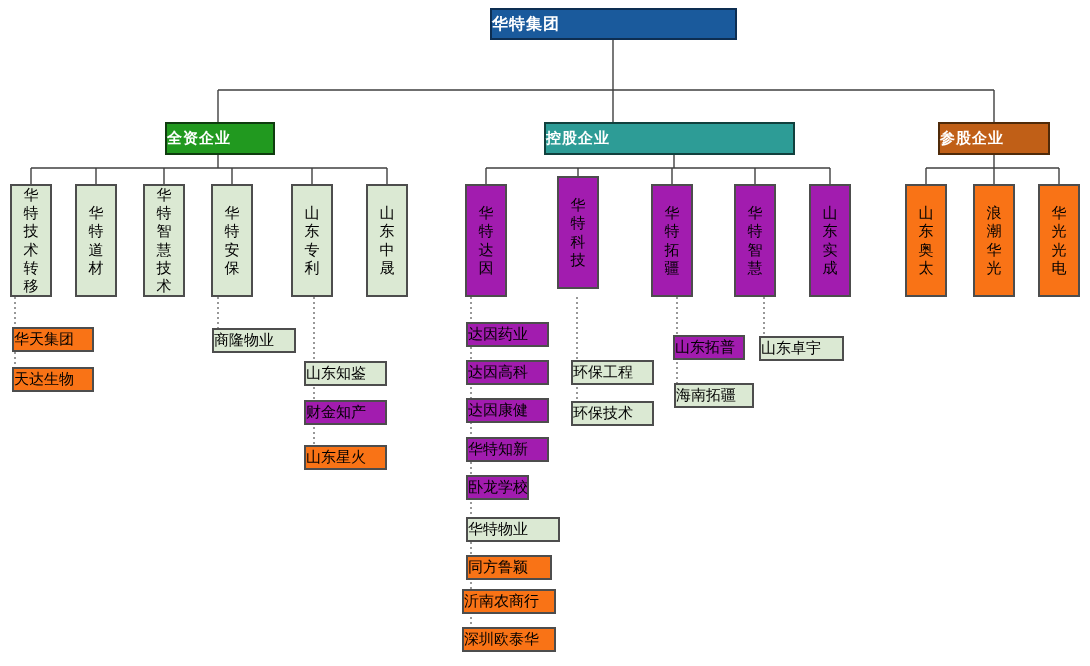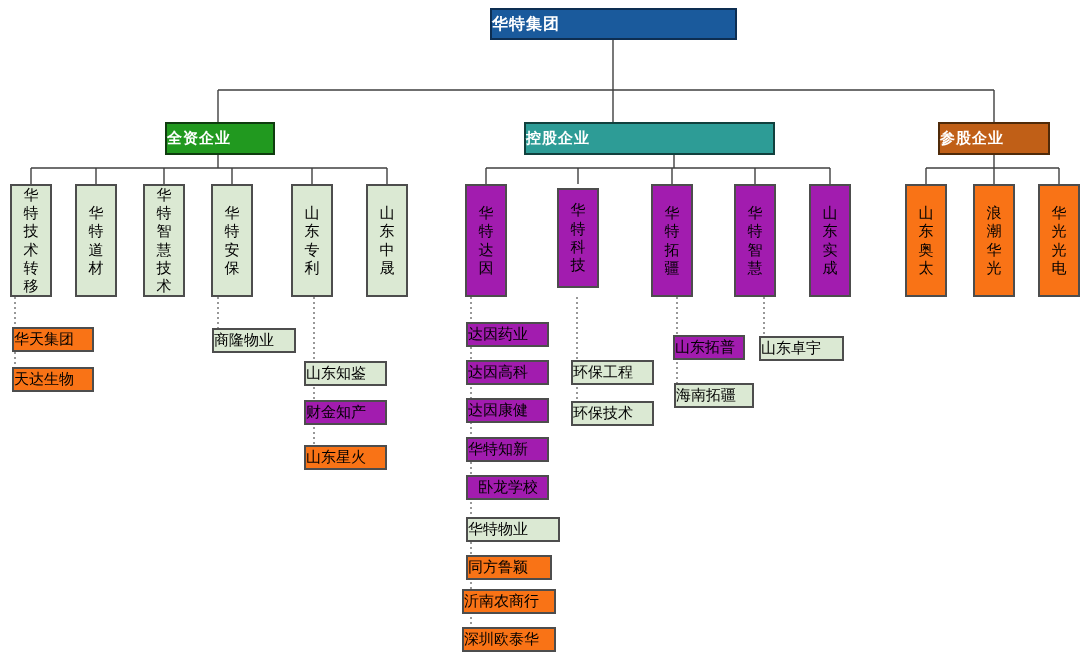--- a/index.html
+++ b/index.html
@@ -57,21 +57,21 @@
     <path fill="none" stroke="#7f7f7f" stroke-width="1.6" stroke-dasharray="2 3" d="M15,297 V367 M218,297 V328 M314,297 V445 M471,297 V627 M577,297 V401 M677,297 V383 M764,297 V336"></path>
   </svg>
 
   <div class="box hdr hdr-root" style="left:490px;top:8px;width:247px;height:32px;">
     <span>华特集团</span>
   </div>
 
   <div class="box hdr hdr-green" style="left:165px;top:122px;width:110px;height:33px;font-size:15px;">
     <span>全资企业</span>
   </div>
-  <div class="box hdr hdr-teal" style="left:524px;top:122px;width:251px;height:33px;font-size:15px;">
+  <div class="box hdr hdr-teal" style="left:544px;top:122px;width:251px;height:33px;font-size:15px;">
     <span>控股企业</span>
   </div>
   <div class="box hdr hdr-orange" style="left:938px;top:122px;width:112px;height:33px;font-size:15px;">
     <span>参股企业</span>
   </div>
 
   <div class="box node c-green vbox" style="left:10px;top:184px;width:42px;height:113px;">
     <span class="vtext">华特技术转移</span>
   </div>
   <div class="box node c-green vbox" style="left:75px;top:184px;width:42px;height:113px;">
@@ -86,21 +86,21 @@
   <div class="box node c-green vbox" style="left:291px;top:184px;width:42px;height:113px;">
     <span class="vtext">山东专利</span>
   </div>
   <div class="box node c-green vbox" style="left:366px;top:184px;width:42px;height:113px;">
     <span class="vtext">山东中晟</span>
   </div>
 
   <div class="box node c-blue vbox" style="left:465px;top:184px;width:42px;height:113px;">
     <span class="vtext">华特达因</span>
   </div>
-  <div class="box node c-blue vbox" style="left:557px;top:188px;width:42px;height:100px;">
+  <div class="box node c-blue vbox" style="left:557px;top:176px;width:42px;height:113px;">
     <span class="vtext">华特科技</span>
   </div>
   <div class="box node c-blue vbox" style="left:651px;top:184px;width:42px;height:113px;">
     <span class="vtext">华特拓疆</span>
   </div>
   <div class="box node c-blue vbox" style="left:734px;top:184px;width:42px;height:113px;">
     <span class="vtext">华特智慧</span>
   </div>
   <div class="box node c-blue vbox" style="left:809px;top:184px;width:42px;height:113px;">
     <span class="vtext">山东实成</span>
@@ -142,21 +142,21 @@
   </div>
   <div class="box node c-blue sub" style="left:466px;top:360px;width:83px;height:25px;">
     <span>达因高科</span>
   </div>
   <div class="box node c-blue sub" style="left:466px;top:398px;width:83px;height:25px;">
     <span>达因康健</span>
   </div>
   <div class="box node c-blue sub" style="left:466px;top:437px;width:83px;height:25px;">
     <span>华特知新</span>
   </div>
-  <div class="box node c-blue sub" style="left:466px;top:475px;width:83px;height:25px;padding-left:10px;">
+  <div class="box node c-blue sub" style="left:466px;top:475px;width:63px;height:25px;">
     <span>卧龙学校</span>
   </div>
   <div class="box node c-green sub" style="left:466px;top:517px;width:94px;height:25px;">
     <span>华特物业</span>
   </div>
   <div class="box node c-peach sub" style="left:466px;top:555px;width:86px;height:25px;">
     <span>同方鲁颖</span>
   </div>
   <div class="box node c-peach sub" style="left:462px;top:589px;width:94px;height:25px;">
     <span>沂南农商行</span>

